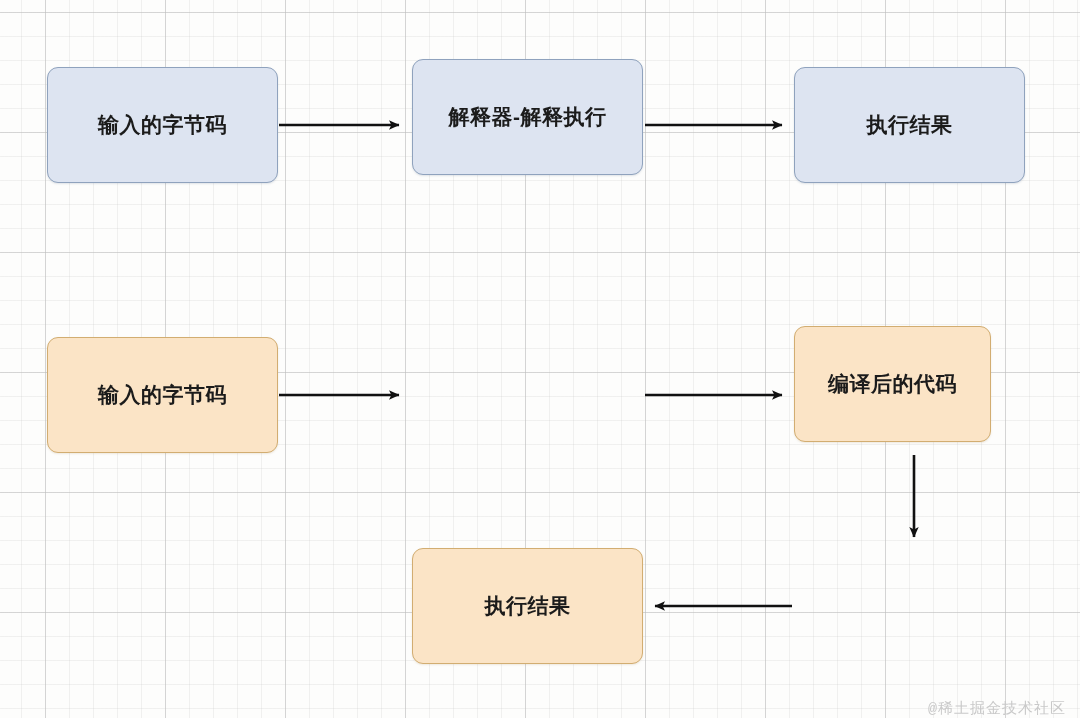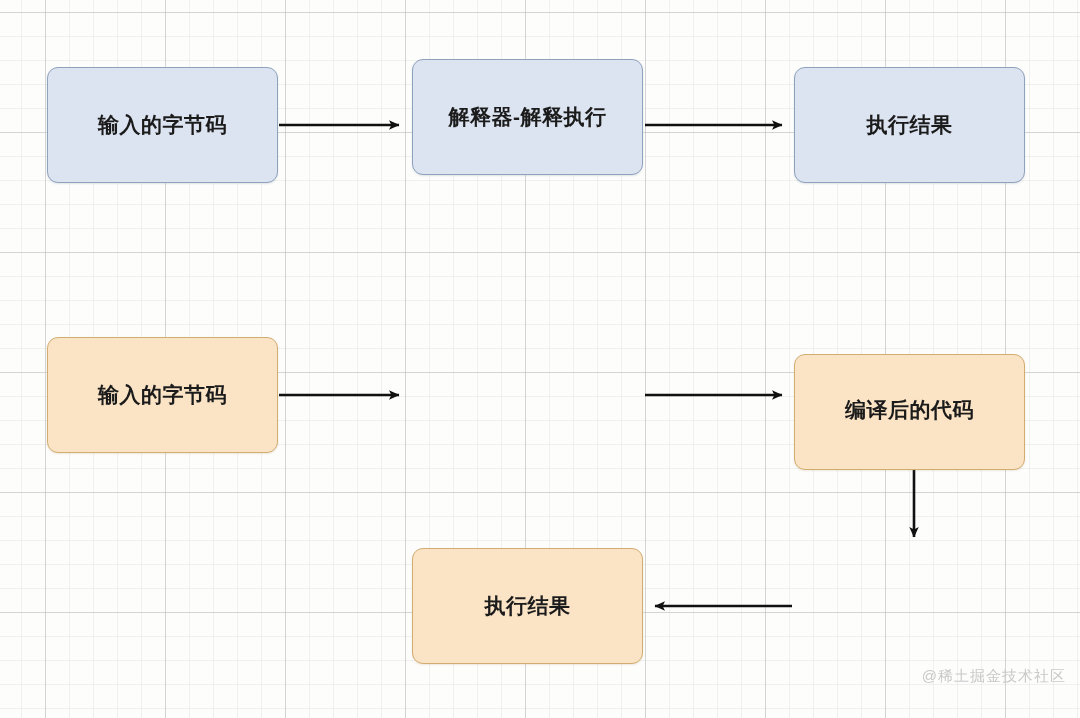--- a/index.html
+++ b/index.html
@@ -63,25 +63,26 @@
     box-shadow: 0 1px 2px rgba(90,110,140,0.18);
   }
   .node.orange {
     background: #fbe4c6;
     border: 1.6px solid #d2ad71;
     box-shadow: 0 1px 2px rgba(170,140,90,0.18);
   }
   #watermark {
     position: absolute;
     right: 14px;
-    bottom: 32px;
+    bottom: 0;
     font-size: 15px;
     color: #c9c9c9;
     letter-spacing: 1px;
     user-select: none;
+    font-family: Liberation Mono, monospace;
   }
 </style>
 </head>
 <body>
 
 <div id="canvas">
 
   <svg id="edge-layer" viewBox="0 0 1080 718" width="1080" height="718">
     <defs>
       <marker id="arrow-r" markerWidth="11" markerHeight="11" refX="10" refY="5.5" orient="auto" markerUnits="userSpaceOnUse">
@@ -124,21 +125,21 @@
 
   <div class="node blue" style="left:794px; top:67px; width:231px; height:116px;">
     <span class="node-label">执行结果</span>
   </div>
 
   <div class="node orange" style="left:47px; top:337px; width:231px; height:116px;">
     <span class="node-label">输入的字节码</span>
   </div>
 
 
-  <div class="node orange" style="left:794px; top:354px; width:231px; height:116px;font-family:Liberation Mono, monospace;">
+  <div class="node orange" style="left:794px; top:326px; width:197px; height:116px;">
     <span class="node-label">编译后的代码</span>
   </div>
 
   <div class="node orange" style="left:412px; top:548px; width:231px; height:116px;">
     <span class="node-label">执行结果</span>
   </div>
 
 
   <div id="watermark">@稀土掘金技术社区</div>
 

